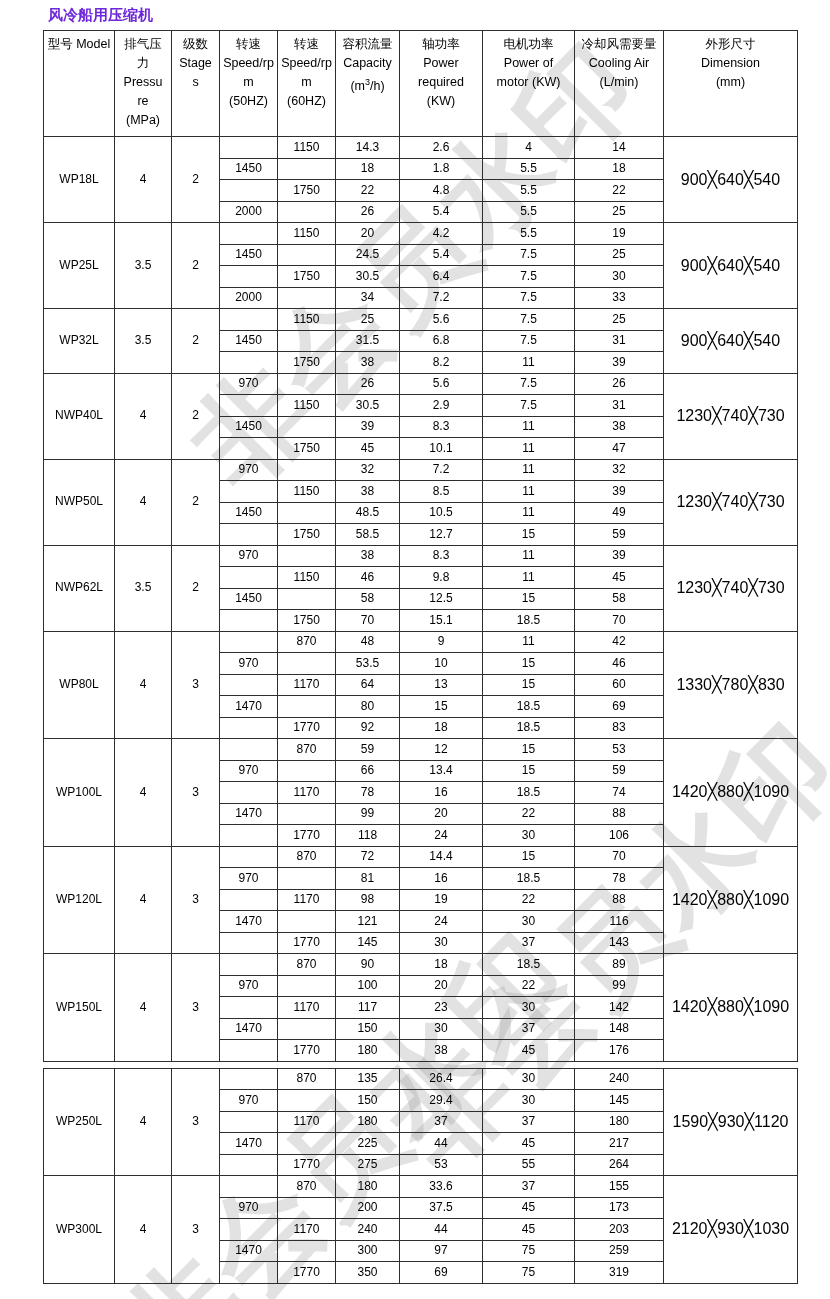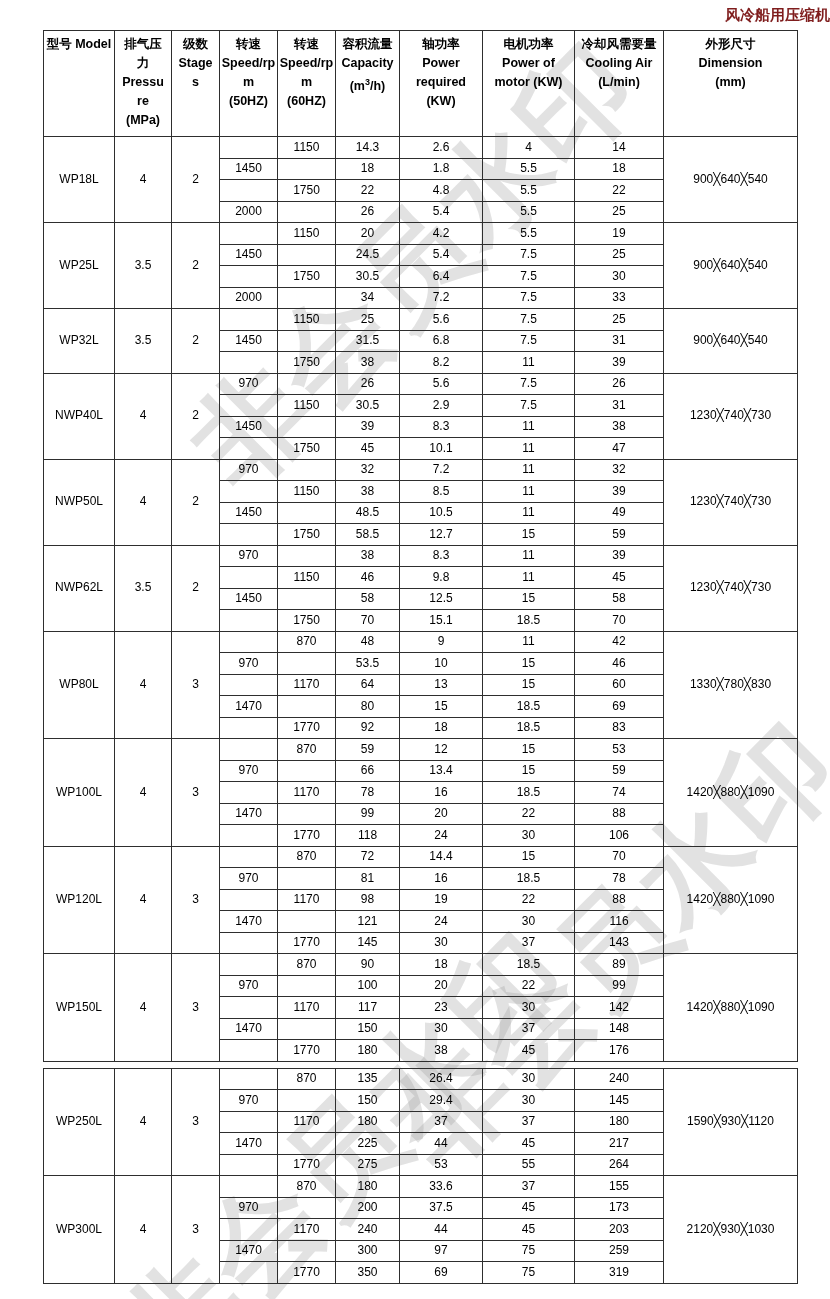--- a/index.html
+++ b/index.html
@@ -1,22 +1,22 @@
 <!DOCTYPE html>
 <html><head>
 <meta charset="utf-8">
 <style>
   html, body { margin:0; padding:0; }
   body {
     width:830px; height:1299px; background:#ffffff; position:relative; overflow:hidden;
     font-family:"Liberation Sans","DejaVu Sans",sans-serif; color:#000;
   }
   .title {
-    margin:6px 0 5px 48px; color:#7f1d1d; font-weight:bold; font-size:15px;
-    position:relative; z-index:2;text-align:right;
+    margin:6px 0 5px 48px; color:#6d28d9; font-weight:bold; font-size:15px;
+    position:relative; z-index:2;
   }
   .watermark {
     position:absolute; z-index:0; color:rgba(150,150,150,0.28);
     font-size:112px; white-space:nowrap; transform:rotate(-45deg);
     transform-origin:center center; pointer-events:none; letter-spacing:2px;
     font-weight:bold;
   }
   .w1 { left:130px; top:190px; }
   .w2 { left:330px; top:870px; }
   .w3 { left:60px;  top:1080px; }
@@ -24,25 +24,25 @@
     border-collapse:collapse; table-layout:fixed; width:754px; margin-left:43px;
     position:relative; z-index:1; background:transparent;
   }
   .gap { height:6px; }
   th, td { border:1px solid #2e2e2e; }
   td {
     height:20.5px; text-align:center; vertical-align:middle;
     font-size:12px; padding:0 2px; line-height:1.1;
   }
   thead th {
-    height:99px; vertical-align:top; font-weight:bold; font-size:12.5px;
+    height:99px; vertical-align:top; font-weight:normal; font-size:12.5px;
     line-height:19px; padding:4px 1px 2px 1px; text-align:center;
   }
   thead th sup { font-size:9px; }
-  td.dim { font-size:12px; }
+  td.dim { font-size:16px; }
 </style>
 </head>
 <body>
 
 <div class="watermark w1">非会员水印</div>
 <div class="watermark w2">非会员水印</div>
 <div class="watermark w3">非会员水印</div>
 
 <div class="title">风冷船用压缩机</div>
 

